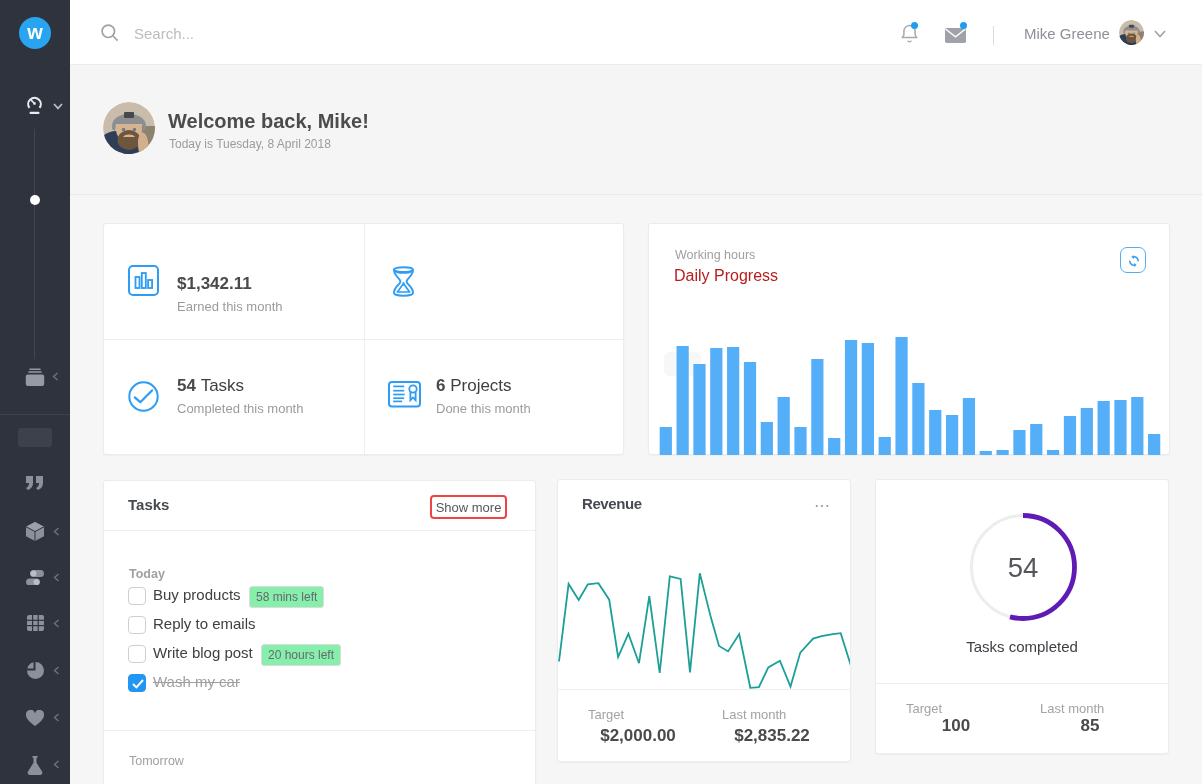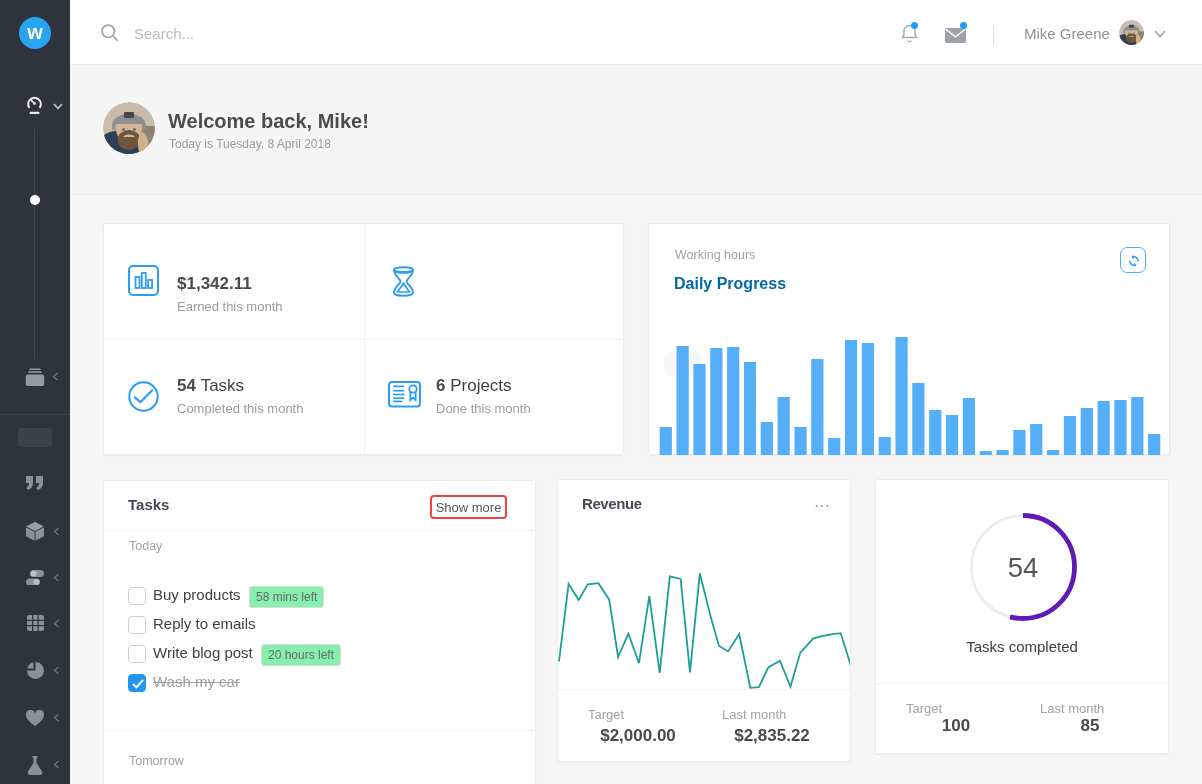--- a/index.html
+++ b/index.html
@@ -254,21 +254,21 @@
     <path d="M22.4 10.6 V19.2 L25 16.5 L27.6 19.2 V10.6" fill="none" stroke="#2d9cf4" stroke-width="1.8"></path>
   </svg>
   <div class="abs" style="left:332px; top:152px;">
     <div class="stat-val">6 <span class="lite" style="font-weight:normal;">Projects</span></div>
     <div class="stat-lab">Done this month</div>
   </div>
 </div>
 
 <div class="card" id="workcard">
   <div class="graylab" style="position:absolute; left:26px; top:24px;">Working hours</div>
-  <div style="position:absolute; left:25px; top:51px; font-size:16px; color:#0369a1;font-weight:bold;">Daily Progress</div>
+  <div style="position:absolute; left:25px; top:43px; font-size:16px; color:#b91c1c;">Daily Progress</div>
   <div style="position:absolute; left:471px; top:23px; width:26px; height:26px; border:1px solid #51adf6; border-radius:7px;">
     <svg style="position:absolute; left:6px; top:5.5px;" width="14" height="14" viewBox="0 0 14 14">
       <path d="M6.2 2.9 A4.2 4.2 0 0 1 11.2 7.4" fill="none" stroke="#2d9cf4" stroke-width="1.5"></path>
       <path d="M7.8 11.1 A4.2 4.2 0 0 1 2.8 6.6" fill="none" stroke="#2d9cf4" stroke-width="1.5"></path>
       <path d="M6.6 0.9 L4.4 3 L6.9 4.9 Z" fill="#2d9cf4"></path>
       <path d="M7.4 13.1 L9.6 11 L7.1 9.1 Z" fill="#2d9cf4"></path>
     </svg>
   </div>
   <svg style="position:absolute; left:0; top:108px;" width="520" height="123" viewBox="0 0 520 123" id="barsvg">
       <rect x="15" y="20" width="37" height="24" rx="6" fill="#f7f7f8"></rect>
@@ -302,21 +302,21 @@
       <rect x="465.38" y="68" width="12.2" height="55" fill="#54aef8"></rect>
       <rect x="482.22" y="65" width="12.2" height="58" fill="#54aef8"></rect>
       <rect x="499.06" y="102" width="12.2" height="21" fill="#54aef8"></rect>
     </svg>
 </div>
 
 <div class="card" id="taskcard">
   <div class="cardtitle" style="position:absolute; left:24px; top:15px;">Tasks</div>
   <div id="showmore">Show more</div>
   <div style="position:absolute; left:0; top:49px; width:431px; height:1px; background:#efefef;"></div>
-  <div class="graylab" style="position:absolute; left:25px; top:58px;">Today</div>
+  <div class="graylab" style="position:absolute; left:25px; top:86px;font-weight:bold;">Today</div>
 
   <div class="chk" style="left:24px; top:106px;"></div>
   <div class="tasklab" style="left:49px; top:105px;">Buy products</div>
   <div class="badge" style="left:145px; top:105px;">58 mins left</div>
 
   <div class="chk" style="left:24px; top:135px;"></div>
   <div class="tasklab" style="left:49px; top:134px;">Reply to emails</div>
 
   <div class="chk" style="left:24px; top:164px;"></div>
   <div class="tasklab" style="left:49px; top:163px;">Write blog post</div>

